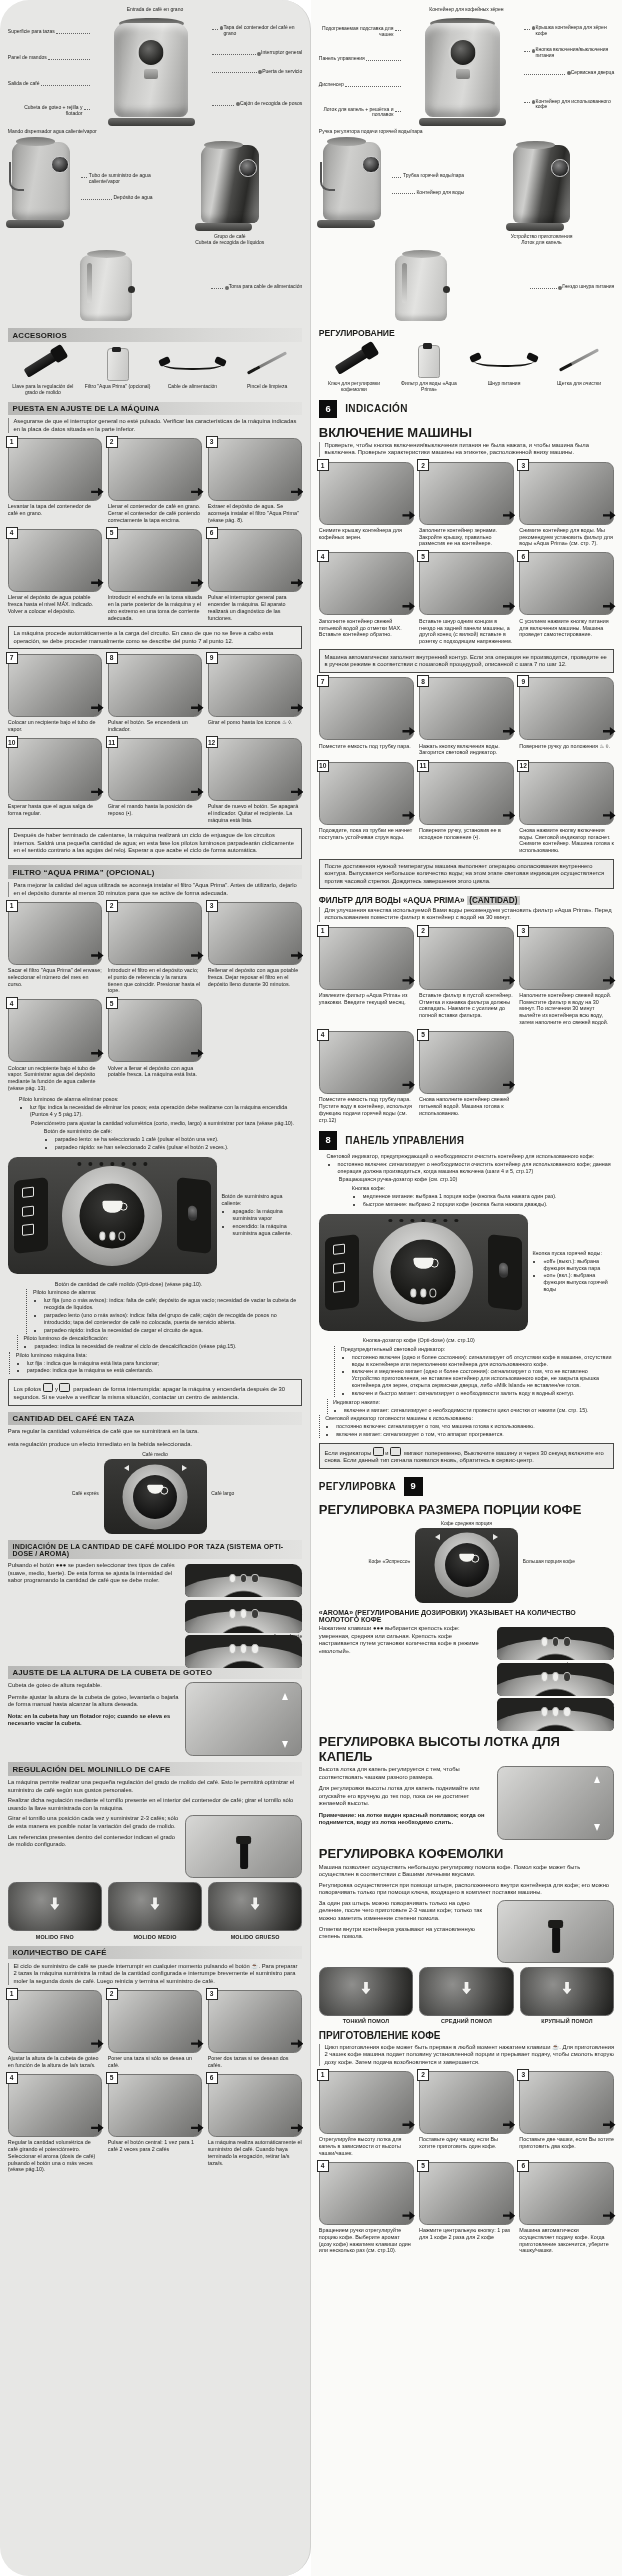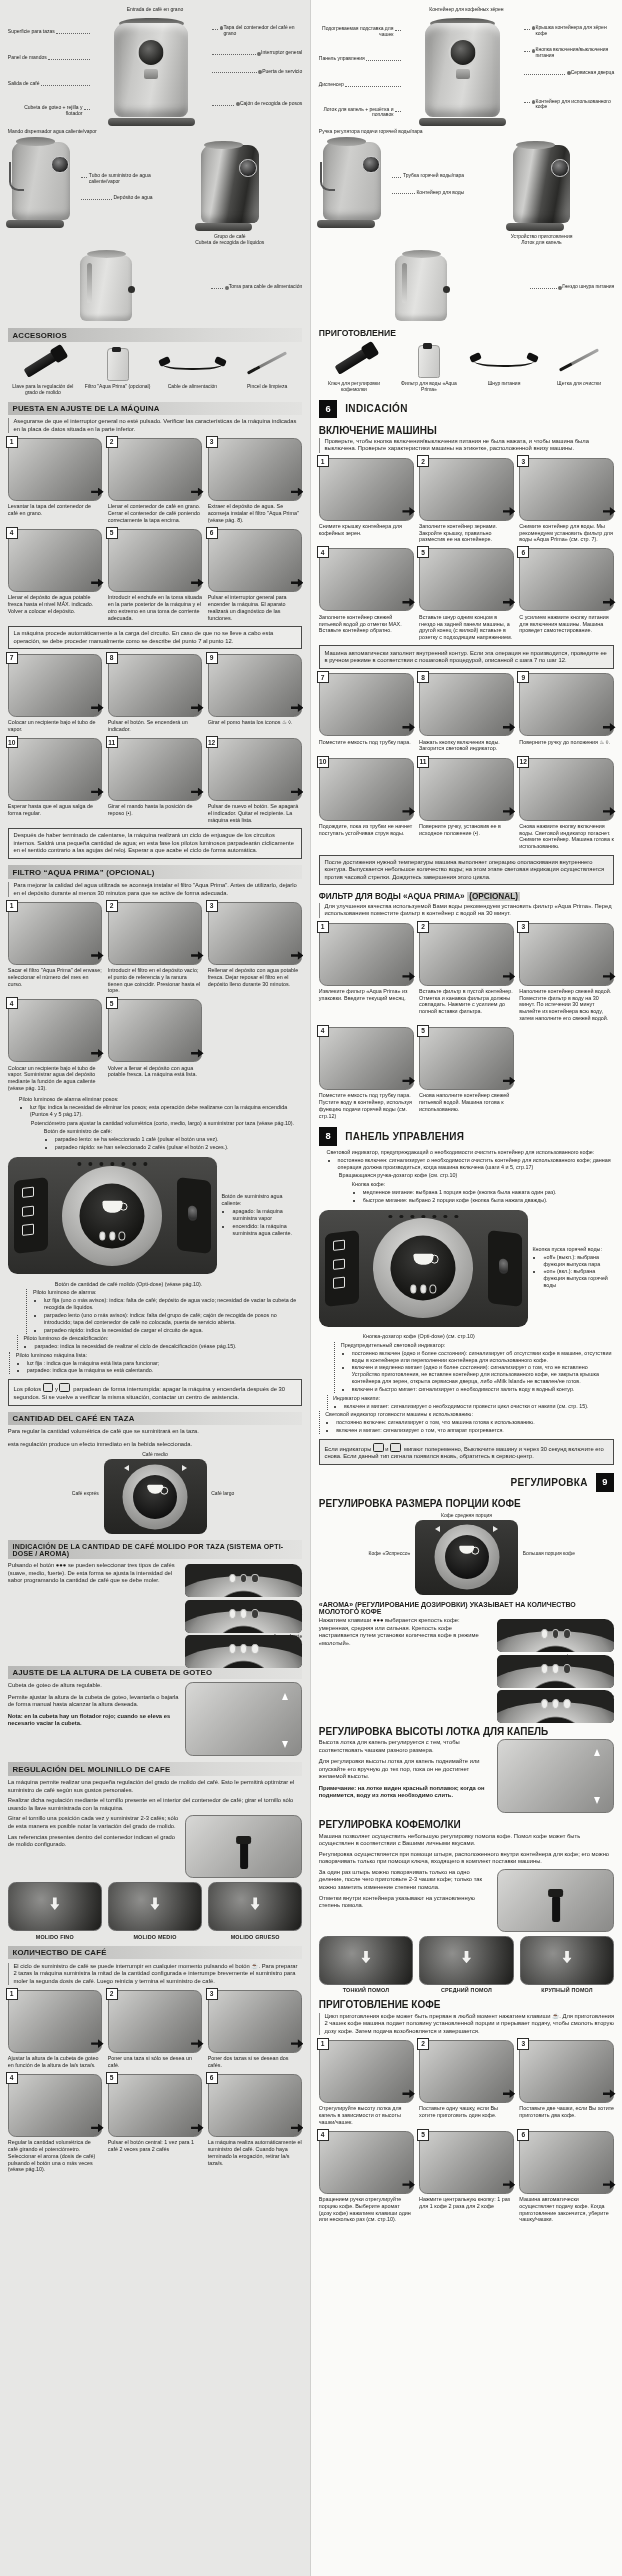--- a/index.html
+++ b/index.html
@@ -1,26 +1,26 @@
 <!DOCTYPE html>
 <html style="font-size:12.5px"><head>
 <meta charset="utf-8">
 <style>
   html,body{margin:0;padding:0;background:#fff;}
   body{width:623px;height:2576px;overflow:hidden;font-family:"Liberation Sans",sans-serif;color:#1d1d1b;}
   .page{display:flex;width:623px;height:2576px;}
   .col{width:311px;box-sizing:border-box;padding:4.7px 7.8px;}
-  .col.es{background:#e7e7e5;border-right:0.8px solid #d0d0ce;}
+  .col.es{background:#e7e7e5;border-right:0.8px solid #d0d0ce;border-radius:29px;}
   .col.ru{background:#fafaf8;}
   p{margin:0;}
   .t75{font-size:5.8px;line-height:1.3;}
   .t65{font-size:5px;line-height:1.25;}
   .b{font-weight:bold;}
   .es-h{background:linear-gradient(90deg,#b7b7b5,#d9d9d7 70%,#e2e2e0);font-weight:bold;font-size:7.8px;padding:2.3px 4.7px;margin:6.2px 0 3.1px;letter-spacing:0.2px;}
-  .ru-h{font-weight:bold;font-size:10px;margin:6.2px 0 2.3px;}
+  .ru-h{font-weight:bold;font-size:13px;margin:6.2px 0 2.3px;}
   .ru-big{display:flex;align-items:center;gap:7.8px;margin:7.8px 0 3.1px;}
   .ru-big .title{font-weight:bold;font-size:10px;letter-spacing:0.3px;}
   .numbox{width:18.7px;height:18.7px;background:#0d0d0d;color:#fff;display:flex;align-items:center;justify-content:center;font-weight:bold;font-size:9.3px;flex:0 0 auto;}
   .tagbox{background:#c9c9c7;padding:0 2.3px;font-weight:bold;}
   .intro{border-left:1.6px solid #8a8a88;padding-left:4.7px;margin:1.6px 0 4.7px;}
   .infobox{border:0.8px solid #4a4a48;background:#ececea;padding:3.1px 4.7px;margin:4.7px 0;font-size:5.8px;line-height:1.3;}
   
   .steps{display:grid;grid-template-columns:repeat(3,1fr);gap:5.4px;margin:3.1px 0 4.7px;}
   .step .photo{height:61px;border:0.8px solid #767674;border-radius:7.8px;background:linear-gradient(135deg,#cecec c,#c7c7c5 10%,#9a9a98 55%,#6f6f6d);background:linear-gradient(135deg,#c7c7c5 10%,#9a9a98 55%,#6f6f6d);position:relative;}
   .step .photo .badge{position:absolute;top:-3.1px;left:-3.1px;width:10px;height:10px;background:#fff;border:0.8px solid #2c2c2a;font-size:6.6px;font-weight:bold;display:flex;align-items:center;justify-content:center;}
@@ -712,21 +712,21 @@
           <div class="win"></div>
           <div class="sock"></div>
         </div>
       <div class="lbl" style="margin-top:34px;width:86px">
           <span class="leader"></span>
           <span class="pt"></span>
           <span class="txt">Гнездо шнура питания</span>
         </div>
     </div>
 
-    <div class="ru-h" style="font-size:8.6px">ПРИГОТОВЛЕНИЕ</div>
+    <div class="ru-h" style="font-size:8.6px">РЕГУЛИРОВАНИЕ</div>
     <div class="accrow">
       <div class="acc"><div class="art">
             <div class="acc-key"></div>
           </div><span>Ключ для регулировки кофемолки</span></div>
       <div class="acc"><div class="art">
             <div class="acc-filt"></div>
           </div><span>Фильтр для воды «Aqua Prima»</span></div>
       <div class="acc"><div class="art">
             <div class="acc-cable"></div>
           </div><span>Шнур питания</span></div>
@@ -827,21 +827,21 @@
         <div class="step">
           <div class="photo">
             <span class="badge">12</span>
             <span class="arrow"></span>
           </div>
           <p class="cap">Снова нажмите кнопку включения воды. Световой индикатор погаснет. Снимите контейнер. Машина готова к использованию.</p>
         </div>
       </div>
     <div class="infobox">После достижения нужной температуры машина выполняет операцию ополаскивания внутреннего контура. Выпускается небольшое количество воды; на этом этапе световая индикация осуществляется против часовой стрелки. Дождитесь завершения этого цикла.</div>
 
-    <div class="ru-h" style="font-size:8.2px"><span>ФИЛЬТР ДЛЯ ВОДЫ «AQUA PRIMA»</span> <span class="tagbox">(OPCIONAL)</span></div>
+    <div class="ru-h" style="font-size:8.2px"><span>ФИЛЬТР ДЛЯ ВОДЫ «AQUA PRIMA»</span> <span class="tagbox">(CANTIDAD)</span></div>
     <p class="t75 intro">Для улучшения качества используемой Вами воды рекомендуем установить фильтр «Aqua Prima». Перед использованием поместите фильтр в контейнер с водой на 30 минут.</p>
     <div class="steps">
 
     <div class="step">
           <div class="photo">
             <span class="badge">1</span>
             <span class="arrow"></span>
           </div>
           <p class="cap">Извлеките фильтр «Aqua Prima» из упаковки. Введите текущий месяц.</p>
         </div>
@@ -941,21 +941,21 @@
         <ul>
             <li>постоянно включен: сигнализирует о том, что машина готова к использованию.</li>
             <li>включен и мигает: сигнализирует о том, что аппарат прогревается.</li>
           </ul></div>
     </div>
 
     <div class="infobox">
       <span>Если индикаторы</span><span class="mini-ico"></span><span>и</span><span class="mini-ico"></span> <span>мигают попеременно, Выключите машину и через 30 секунд включите его снова. Если данный тип сигнала появился вновь, обратитесь в сервис-центр.</span>
     </div>
 
-    <div class="ru-big" style="justify-content:flex-end">
+    <div class="ru-big" style="">
       <span class="title">РЕГУЛИРОВКА</span>
       <div class="numbox">9</div>
     </div>
 
     <div class="ru-h">РЕГУЛИРОВКА РАЗМЕРА ПОРЦИИ КОФЕ</div>
     <div class="dial-wrap">
       <span class="t65" style="text-align:right">Кофе «Эспрессо»</span>
       <div>
         <div class="t65" style="text-align:center;margin-bottom:1.6px">Кофе средняя порция</div>
         <div class="dial-art">

